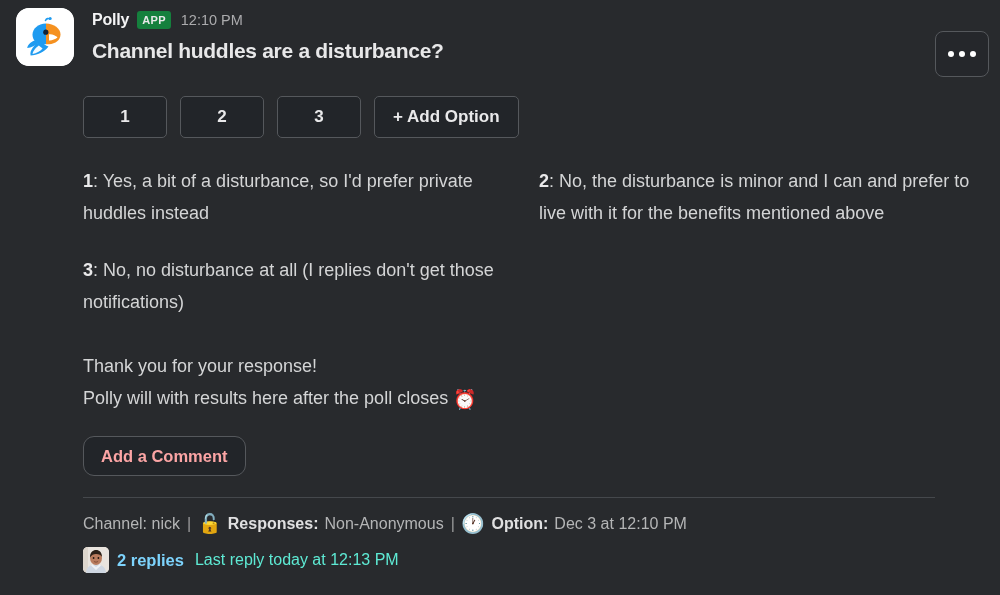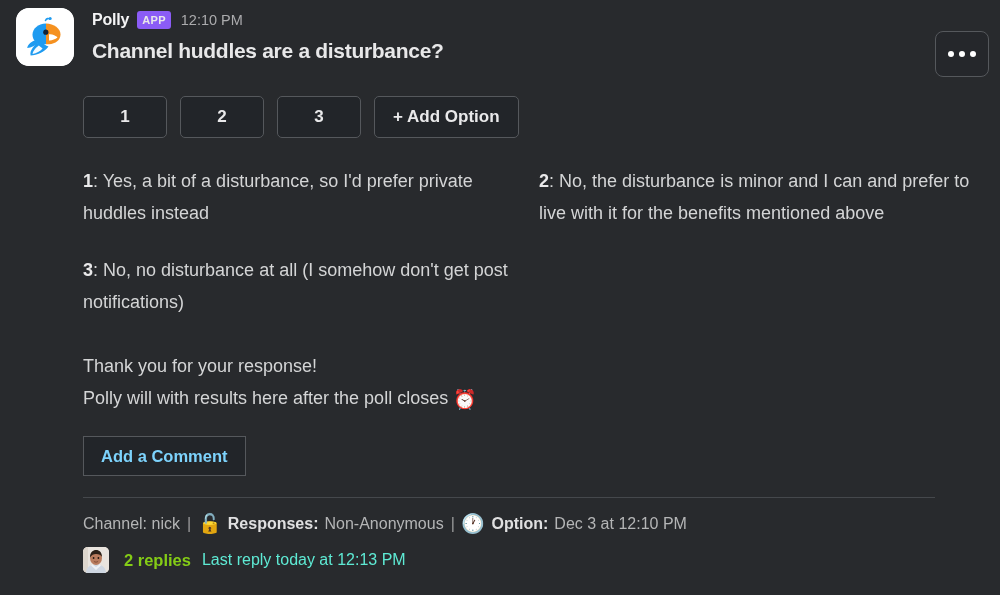--- a/index.html
+++ b/index.html
@@ -51,21 +51,21 @@
     height: 24px;
   }
   .app-name {
     font-size: 16px;
     font-weight: bold;
     color: #f4f4f5;
     letter-spacing: -0.2px;
   }
   .app-badge {
     margin-left: 8px;
-    background: #8b5cf6;
+    background: #15803d;
     color: #e8e8e9;
     font-size: 11px;
     font-weight: bold;
     line-height: 1;
     padding: 4px 5px 3px 5px;
     border-radius: 3px;
     letter-spacing: 0.3px;
   }
   .timestamp {
     margin-left: 10px;
@@ -169,23 +169,23 @@
   }
 
   .comment-btn {
     margin-top: 20px;
     display: inline-flex;
     align-items: center;
     justify-content: center;
     height: 40px;
     padding: 0 17px;
     border: 1px solid #55585c;
-    border-radius: 0;
+    border-radius: 11px;
     background: #222529;
-    color: #7dd3fc;
+    color: #fca5a5;
     font-size: 16.5px;
     font-weight: bold;
     cursor: pointer;
     box-sizing: border-box;
   }
 
   .divider {
     margin-top: 21px;
     margin-right: 25px;
     height: 1px;
@@ -213,22 +213,22 @@
   .reply-avatar {
     width: 26px;
     height: 26px;
     border-radius: 5px;
     overflow: hidden;
     flex: 0 0 26px;
     background: #e7e2dd;
   }
   .reply-avatar svg { display: block; }
   .replies-count {
-    margin-left: 15px;
-    color: #84cc16;
+    margin-left: 8px;
+    color: #7dd3fc;
     font-size: 16.5px;
     font-weight: bold;
     cursor: pointer;
   }
   .replies-last {
     margin-left: 11px;
     color: #5eead4;
     font-size: 16px;
   }
 </style>
@@ -289,21 +289,21 @@
             <span class="num">1</span><span class="num-sep">: </span><span>Yes, a bit of a disturbance, so I'd prefer private huddles instead</span>
           </div>
         </div>
         <div class="answer-col">
           <div class="answer">
             <span class="num">2</span><span class="num-sep">: </span><span>No, the disturbance is minor and I can and prefer to live with it for the benefits mentioned above</span>
           </div>
         </div>
       </div>
       <div class="answer answer-single">
-        <span class="num">3</span><span class="num-sep">: </span><span>No, no disturbance at all (I somehow don't get post notifications)</span>
+        <span class="num">3</span><span class="num-sep">: </span><span>No, no disturbance at all (I replies don't get those notifications)</span>
       </div>
     </div>
 
     <div class="closing">
       <div>Thank you for your response!</div>
       <div>
         <span>Polly will with results here after the poll closes</span>
         <span class="emoji">⏰</span>
       </div>
     </div>

